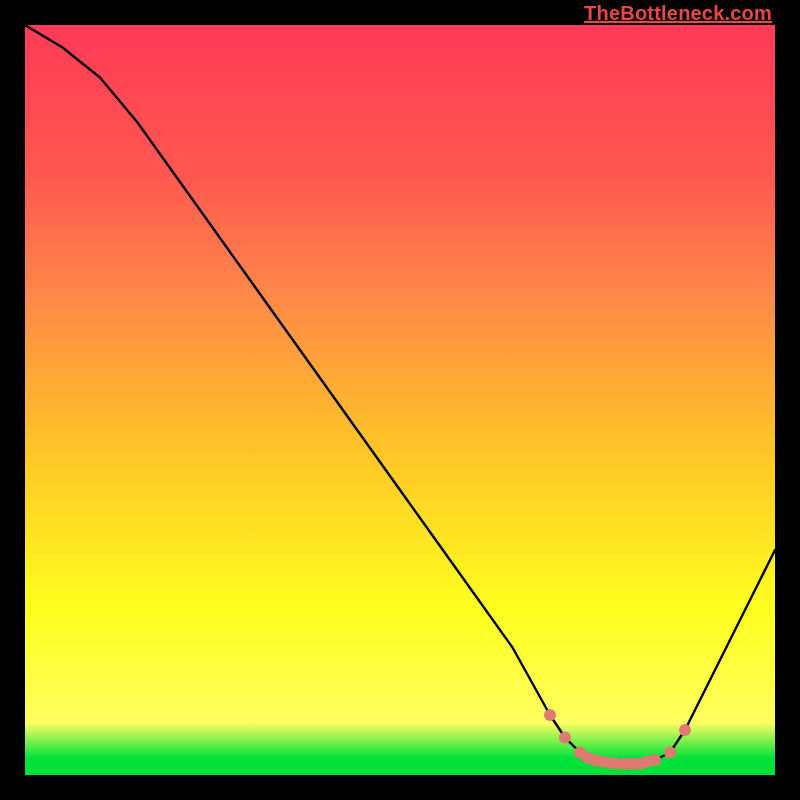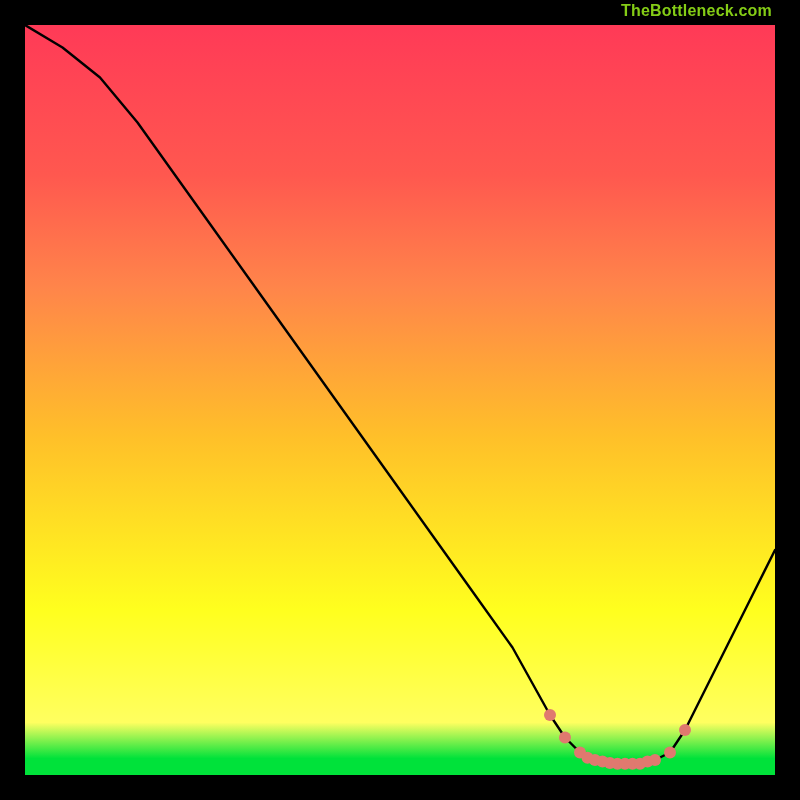--- a/index.html
+++ b/index.html
@@ -27,24 +27,25 @@
       #ff854a 65%,
       #ff584f 80%,
       #ff3a57 100%
     );
   }
   .brand {
     position: absolute;
     right: 28px;
     top: 2px;
     font-family: Arial, Helvetica, sans-serif;
-    font-size: 16px;
+    font-size: 20px;
     font-weight: 600;
-    color: #84cc16;
+    color: #ef4444;
     letter-spacing: 0.2px;
+    text-decoration: underline;
   }
   svg.curve {
     position: absolute;
     left: 0; top: 0;
     width: 750px; height: 750px;
   }
 </style>
 </head>
 <body>
 

